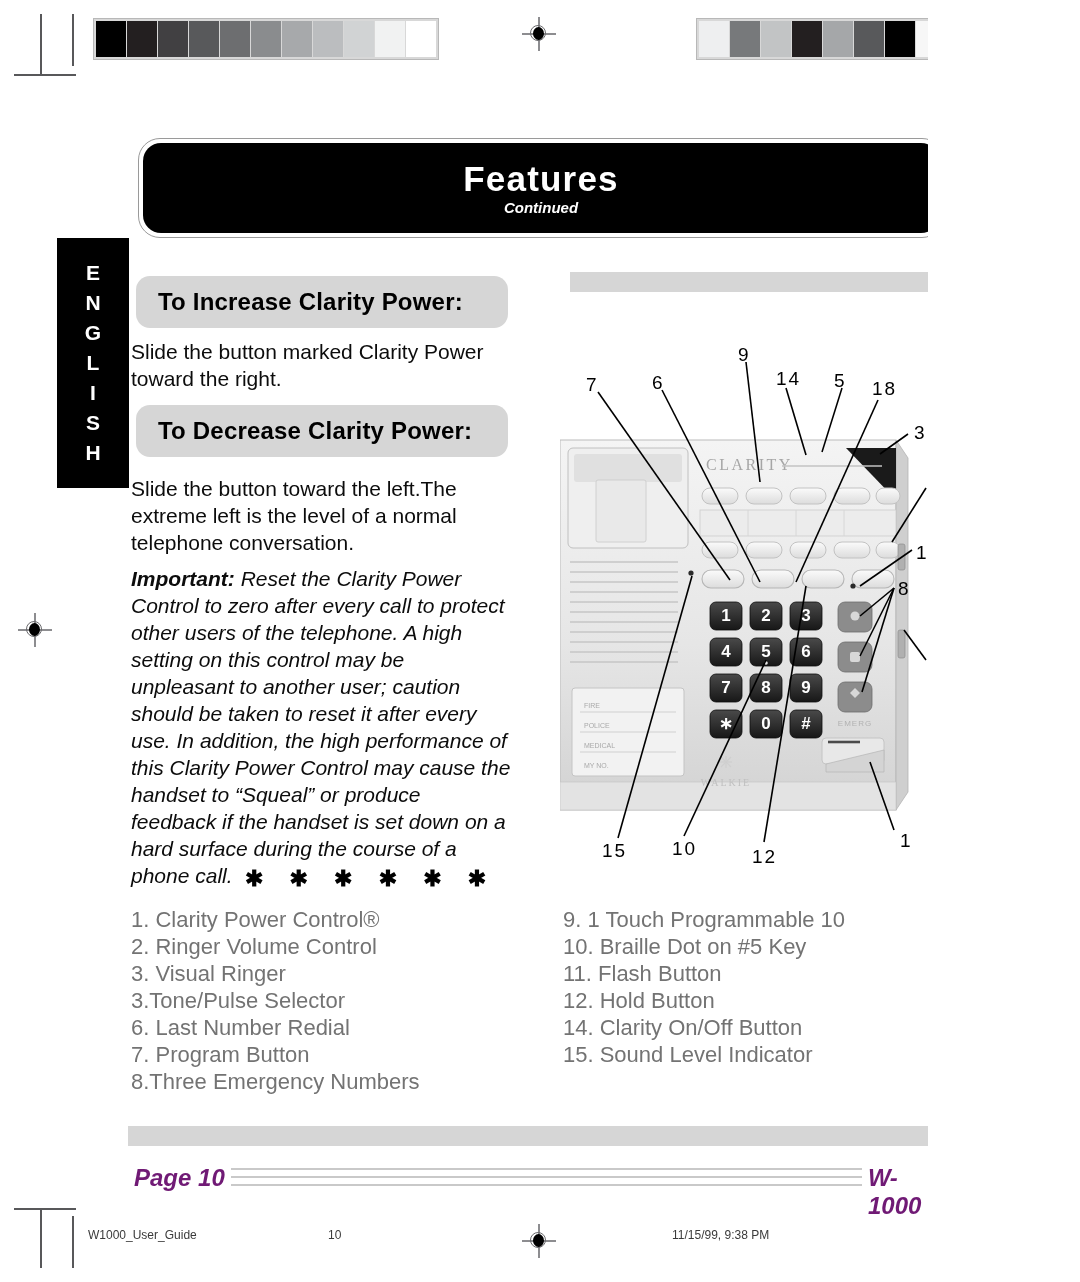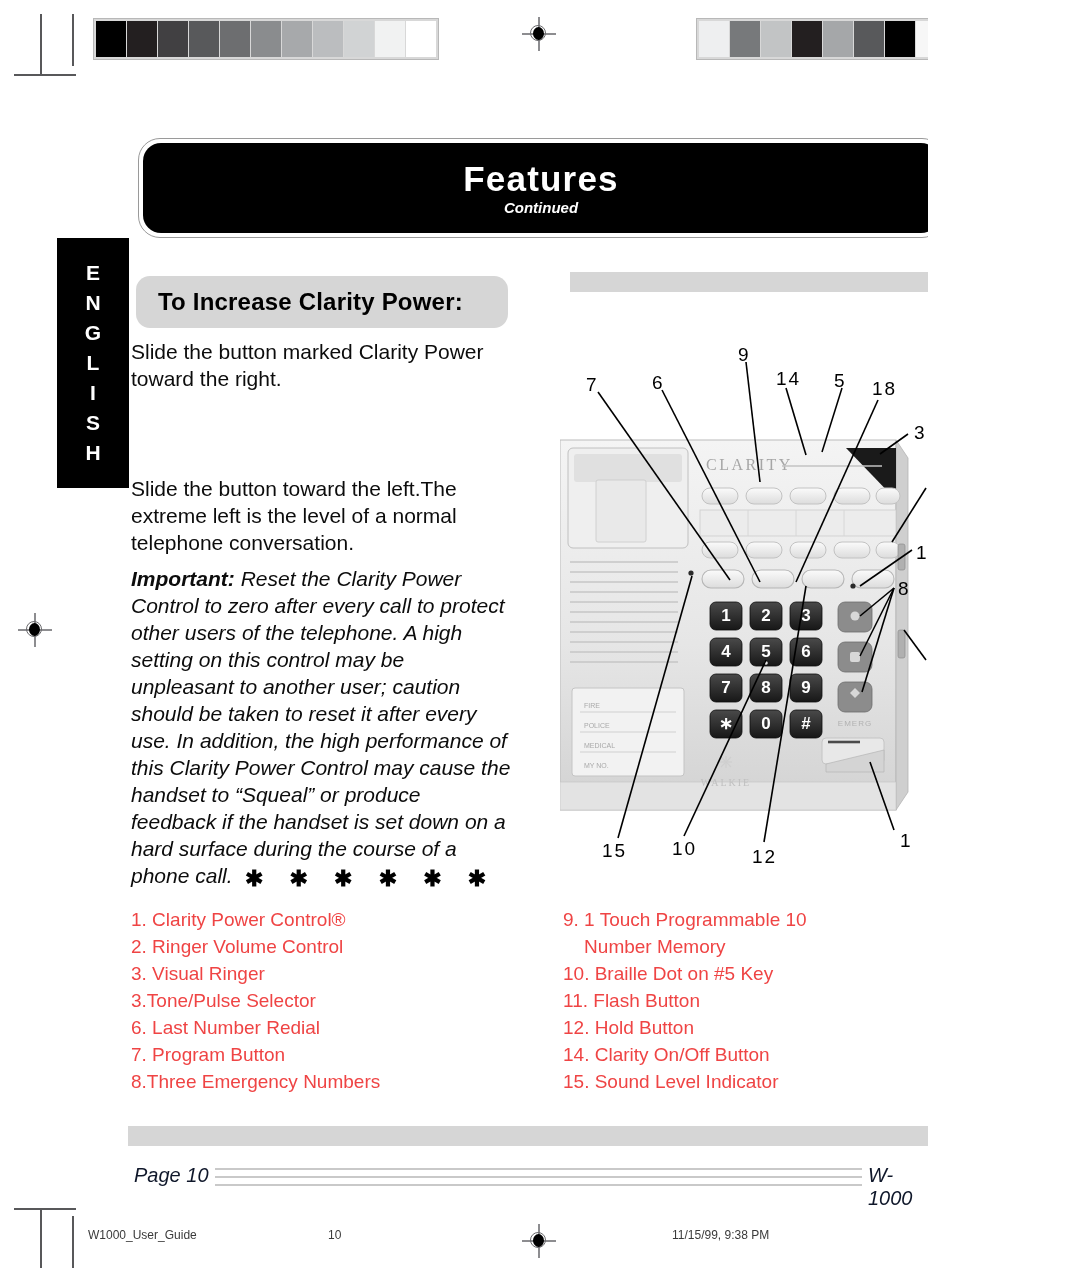--- a/index.html
+++ b/index.html
@@ -151,23 +151,23 @@
     position: absolute;
     font-size: 22px;
     font-weight: bold;
     letter-spacing: 10px;
     color: #000;
   }
 
   
   .legend {
     position: absolute;
-    font-size: 19px;
+    font-size: 22px;
     line-height: 27px;
-    color: #ef4444;
+    color: #737373;
   }
   .legend-item { white-space: pre; }
 
   
   .phone-figure {
     position: absolute;
     left: 560px; top: 330px;
     width: 410px; height: 540px;
   }
   .phone-svg { display: block; }
@@ -182,26 +182,26 @@
   
   .footer-rule {
     position: absolute;
     left: 128px;
     width: 818px;
     height: 2px;
     background: #c9c9c9;
   }
   .footer-label {
     position: absolute;
-    font-size: 20px;
-    font-weight: normal;
+    font-size: 24px;
+    font-weight: bold;
     font-style: italic;
     background: #ffffff;
     padding: 0 6px;
-    color: #0f172a;
+    color: #701a75;
   }
   .print-footer {
     position: absolute;
     font-size: 12px;
     color: #3a3a3a;
     white-space: nowrap;
   }
 </style>
 </head>
 <body>
@@ -292,41 +292,43 @@
       <div class="lang-letter">S</div>
       <div class="lang-letter">H</div>
     </div>
 
   <div class="pill" style="left:136px; top:276px; width:372px; height:52px;">
     <span class="pill-text">To Increase Clarity Power:</span>
   </div>
 
   <div class="body-text" style="left:131px; top:338px; width:382px;">Slide the button marked Clarity Power toward the right.</div>
 
+  <div class="pill" style="left:136px; top:405px; width:372px; height:52px;">
+    <span class="pill-text">To Decrease Clarity Power:</span>
+  </div>
 
   <div class="body-text" style="left:131px; top:475px; width:382px;">Slide the button toward the left.The extreme left is the level of a normal telephone conversation.</div>
 
   <div class="body-text italic" style="left:131px; top:565px; width:380px;">
     <span class="lead">Important:</span><span> Reset the Clarity Power Control to zero after every call to protect other users of the telephone. A high setting on this control may be unpleasant to another user; caution should be taken to reset it after every use. In addition, the high performance of this Clarity Power Control may cause the handset to “Squeal” or produce feedback if the handset is set down on a hard surface during the course of a phone call.</span>
   </div>
 
   <div class="stars" style="left:245px; top:866px;">✱ ✱ ✱ ✱ ✱ ✱</div>
 
   <div class="legend" id="legend-left" style="left:131px; top:906px; width:420px;">
       <div class="legend-item">1. Clarity Power Control®</div>
       <div class="legend-item">2. Ringer Volume Control</div>
       <div class="legend-item">3. Visual Ringer</div>
       <div class="legend-item">3.Tone/Pulse Selector</div>
       <div class="legend-item">6. Last Number Redial</div>
       <div class="legend-item">7. Program Button</div>
       <div class="legend-item">8.Three Emergency Numbers</div>
     </div>
   <div class="legend" id="legend-right" style="left:563px; top:906px; width:420px;">
       <div class="legend-item">9. 1 Touch Programmable 10</div>
-      <div class="legend-item">    Number Memory</div>
       <div class="legend-item">10. Braille Dot on #5 Key</div>
       <div class="legend-item">11. Flash Button</div>
       <div class="legend-item">12. Hold Button</div>
       <div class="legend-item">14. Clarity On/Off Button</div>
       <div class="legend-item">15. Sound Level Indicator</div>
     </div>
 
   <div class="gray-bar" style="left:570px; top:272px; width:378px; height:20px;"></div>
 
   <div class="phone-figure">

